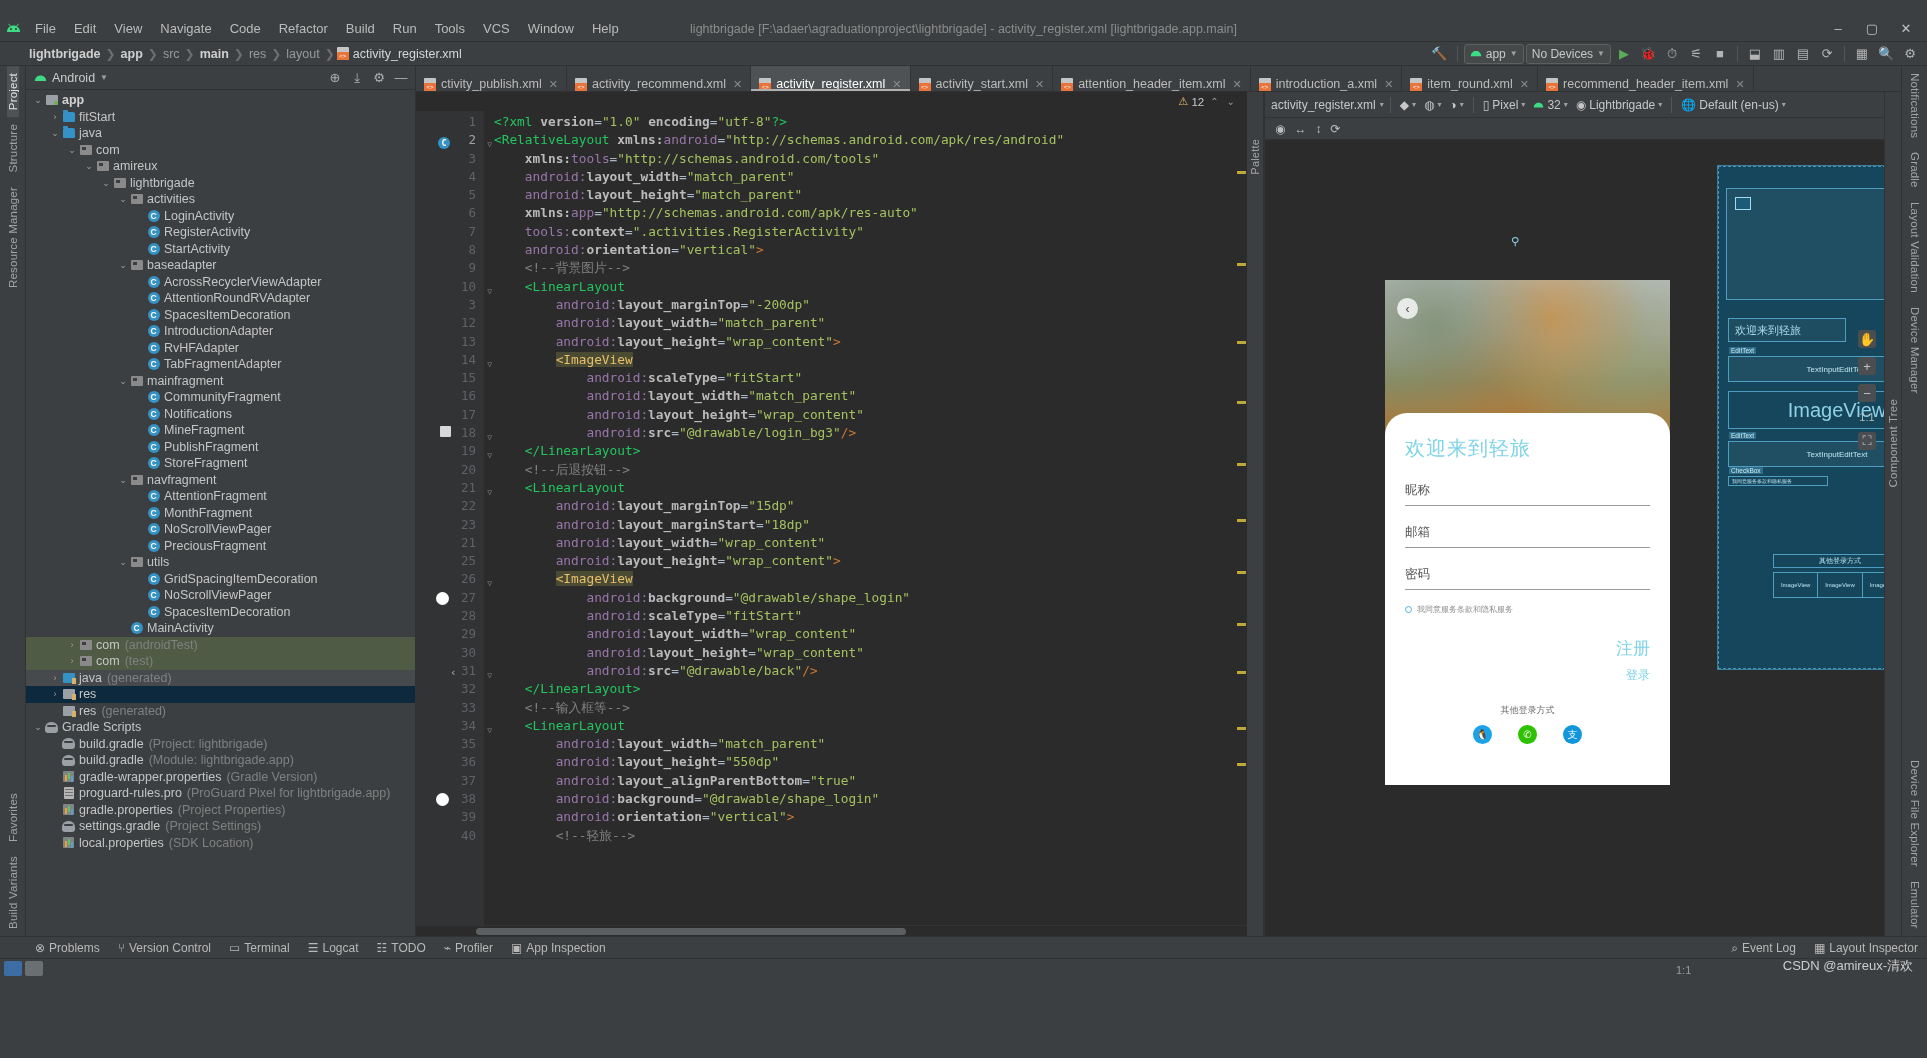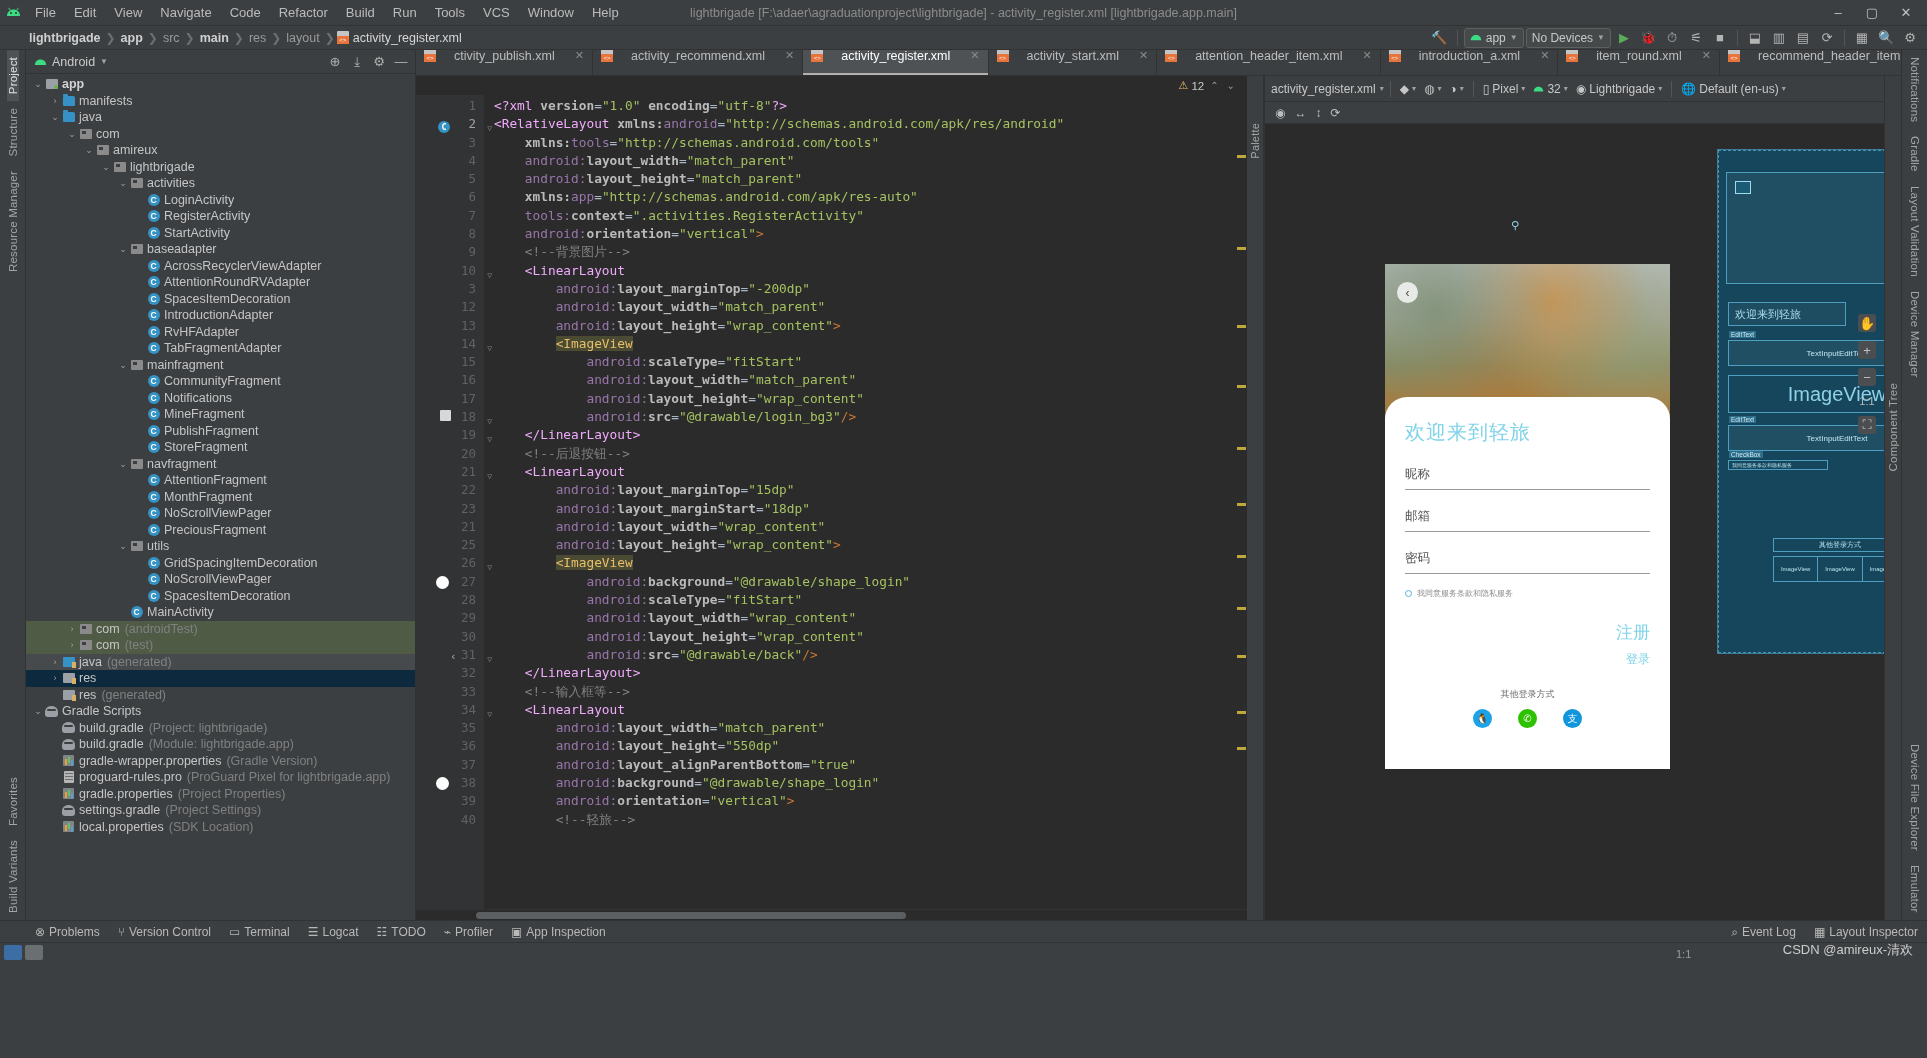--- a/index.html
+++ b/index.html
@@ -4,21 +4,21 @@
 <style>
   * { box-sizing: border-box; margin: 0; padding: 0; }
   html, body { width: 1927px; height: 1058px; overflow: hidden; }
   body {
     background: #3c3f41;
     font-family: "Liberation Sans", "DejaVu Sans", sans-serif;
     font-size: 13px;
     color: #bbbbbb;
     -webkit-font-smoothing: antialiased;
   }
-  .app { position: relative; width: 1927px; height: 962px; display: flex; flex-direction: column; }
+  .app { position: relative; width: 1927px; height: 962px; display: flex; flex-direction: column; margin-top: 16px; }
 
   
   .titlebar {
     height: 26px; background: #3c3f41; display: flex; align-items: center;
     border-bottom: 1px solid #323232; position: relative; flex: none;
   }
   .and-logo { width: 26px; display:flex; align-items:center; justify-content:center; }
   .and-logo svg { display:block; }
   .menubar { display: flex; align-items: center; height: 26px; }
   .menu-item {
@@ -116,21 +116,21 @@
   .ic-pro::after { content:''; position:absolute; left:1px; top:2px; right:1px; height:1px; background:#6f6f6f; box-shadow: 0 3px 0 #6f6f6f, 0 6px 0 #6f6f6f; }
 
   
   .editor-area { flex: 1; display: flex; flex-direction: column; min-width: 0; background: #2b2b2b; }
 
   .tabrow {
     height: 26px; background: #3c3f41; display: flex; align-items: flex-end;
     flex: none; overflow: hidden; border-bottom: 1px solid #323232;
   }
   .etab {
-    height: 26px; display: flex; align-items: flex-start; gap: 18px; padding: 0 8px;
+    height: 26px; display: flex; align-items: flex-end; gap: 5px; padding: 0 8px;
     font-size: 12.5px; color: #bcbcbc; white-space: nowrap; border-right: 1px solid #323232;
     position: relative;
   }
   .etab.active { background: #4e5254; color: #ffffff; }
   .etab.active::after { content:''; position:absolute; left:0; right:0; bottom:0; height:2px; background:#b0b0b0; }
   .etab .x { color: #8a8a8a; font-size: 11px; margin-left: 2px; }
   .xmlico {
     width: 12px; height: 13px; background: #c5c5c5; border-radius: 1px; position: relative; flex: none;
   }
   .xmlico::after {
@@ -162,21 +162,21 @@
   .gmark { position: absolute; left: 22px; top: 2px; }
   .fold {
     position: absolute; right: -8px; top: 5px; width: 9px; height: 9px; color: #7d8183; font-size: 8px;
   }
   .code-text {
     flex: 1; padding-top: 2px; padding-left: 10px; overflow: hidden;
     font-family: "DejaVu Sans Mono", "Liberation Mono", monospace; font-size: 12.8px;
     white-space: pre; line-height: 18.3px; position: relative;
   }
   .cl { height: 18.3px; white-space: pre; }
-  .t-tag { color: #f0abfc; }
+  .t-tag { color: #22c55e; }
   .t-ns { color: #9876aa; }
   .t-attrname { color: #bababa; font-weight: bold; }
   .t-val { color: #a5c261; }
   .t-cmt { color: #808080; }
   .t-punct { color: #a9b7c6; }
   .t-hl { background: #4b4b34; color: #e8bf6a; }
   .t-brace { color: #cc7832; }
   .hscroll {
     height: 11px; background: #2b2b2b; flex: none; position: relative; border-top: 1px solid #313335;
   }
@@ -415,21 +415,21 @@
               <span class="ic-mod"></span>
             </span>
             <span class="nlabel bold">app</span>
           </div>
           <div class="node">
             <span style="width:23px;flex:none"></span>
             <span class="arrow">›</span>
             <span class="nico">
               <span class="ic-folder"></span>
             </span>
-            <span class="nlabel">manifests</span>
+            <span class="nlabel">fitStart</span>
           </div>
           <div class="node">
             <span style="width:23px;flex:none"></span>
             <span class="arrow">⌄</span>
             <span class="nico">
               <span class="ic-folder"></span>
             </span>
             <span class="nlabel">java</span>
           </div>
           <div class="node">

